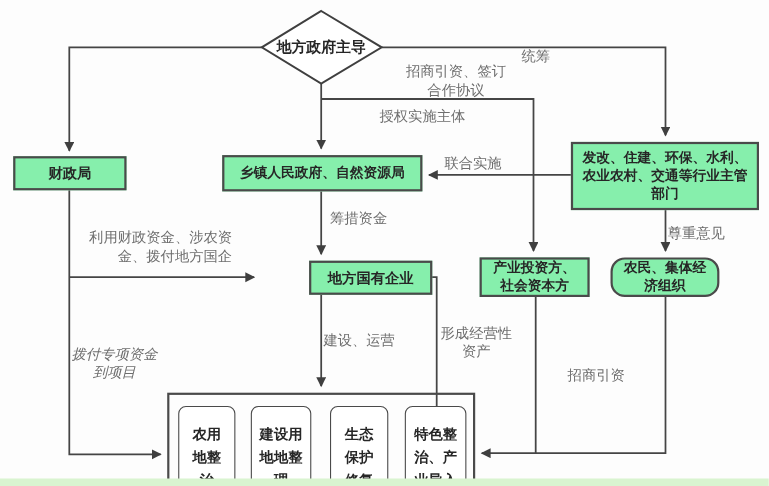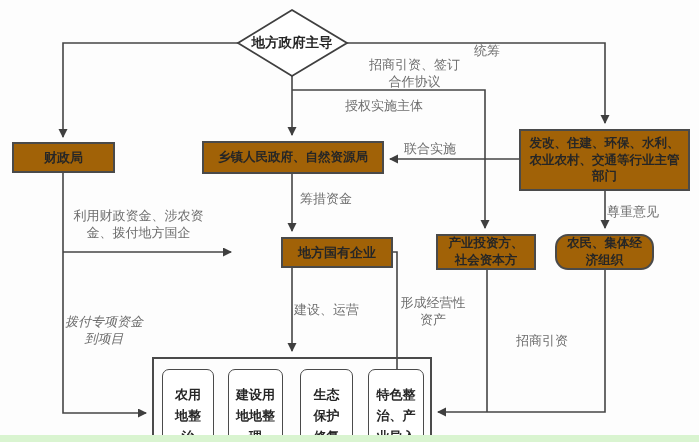--- a/index.html
+++ b/index.html
@@ -6,21 +6,21 @@
   .canvas{
     position:relative;
     width:699px;height:442px;
     overflow:hidden;
     background:#fdfdfd;
     font-family:"Liberation Sans","DejaVu Sans",sans-serif;
   }
   .lines{position:absolute;left:0;top:0;z-index:1;}
   .box{
     position:absolute;z-index:2;
-    background:#a16207;
+    background:#86efac;
     border:2px solid #4a4a4a;
     box-sizing:border-box;
     display:flex;align-items:center;justify-content:center;
     text-align:center;
     font-weight:bold;color:#262626;
     font-size:13px;line-height:1.35;
     white-space:pre-line;
   }
   .box.small-font{font-size:12.5px;}
   .group-box{
@@ -131,21 +131,21 @@
 合作协议</div>
 
   <div class="edge-label" style="left:474px;top:43px;">统筹</div>
 
   <div class="edge-label" style="left:297px;top:98px;margin-left:48px;">授权实施主体</div>
 
   <div class="edge-label" style="left:404px;top:141px;">联合实施</div>
 
   <div class="edge-label" style="left:300px;top:191px;">筹措资金</div>
 
-  <div class="edge-label" style="left:66px;top:208px;width:145px;">利用财政资金、涉农资
+  <div class="edge-label" style="left:66px;top:208px;width:145px;text-align:right;">利用财政资金、涉农资
 金、拨付地方国企</div>
 
   <div class="edge-label" style="left:607px;top:204px;">尊重意见</div>
 
   <div class="edge-label" style="left:58px;top:314px;width:92px;font-style:italic;">拨付专项资金
 到项目</div>
 
   <div class="edge-label" style="left:294px;top:302px;">建设、运营</div>
 
   <div class="edge-label" style="left:397px;top:295px;width:72px;">形成经营性

